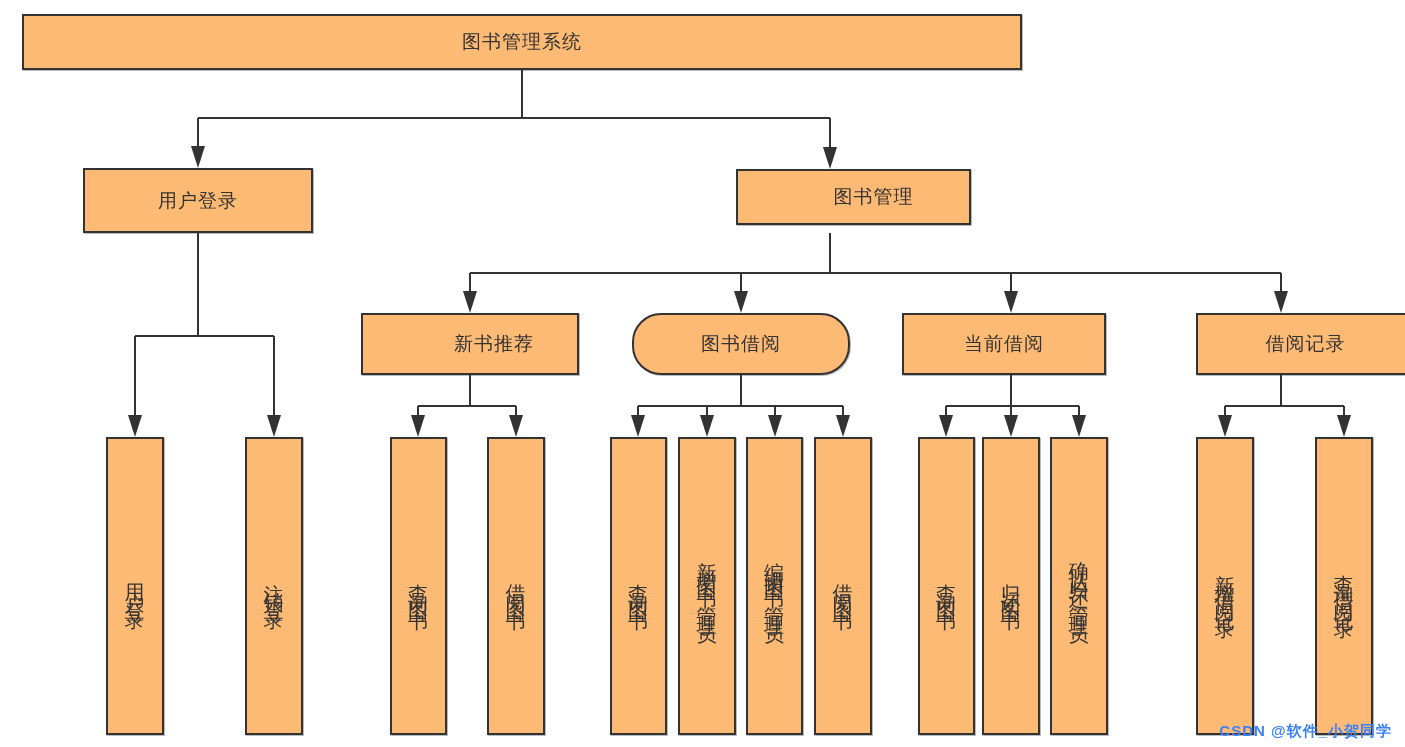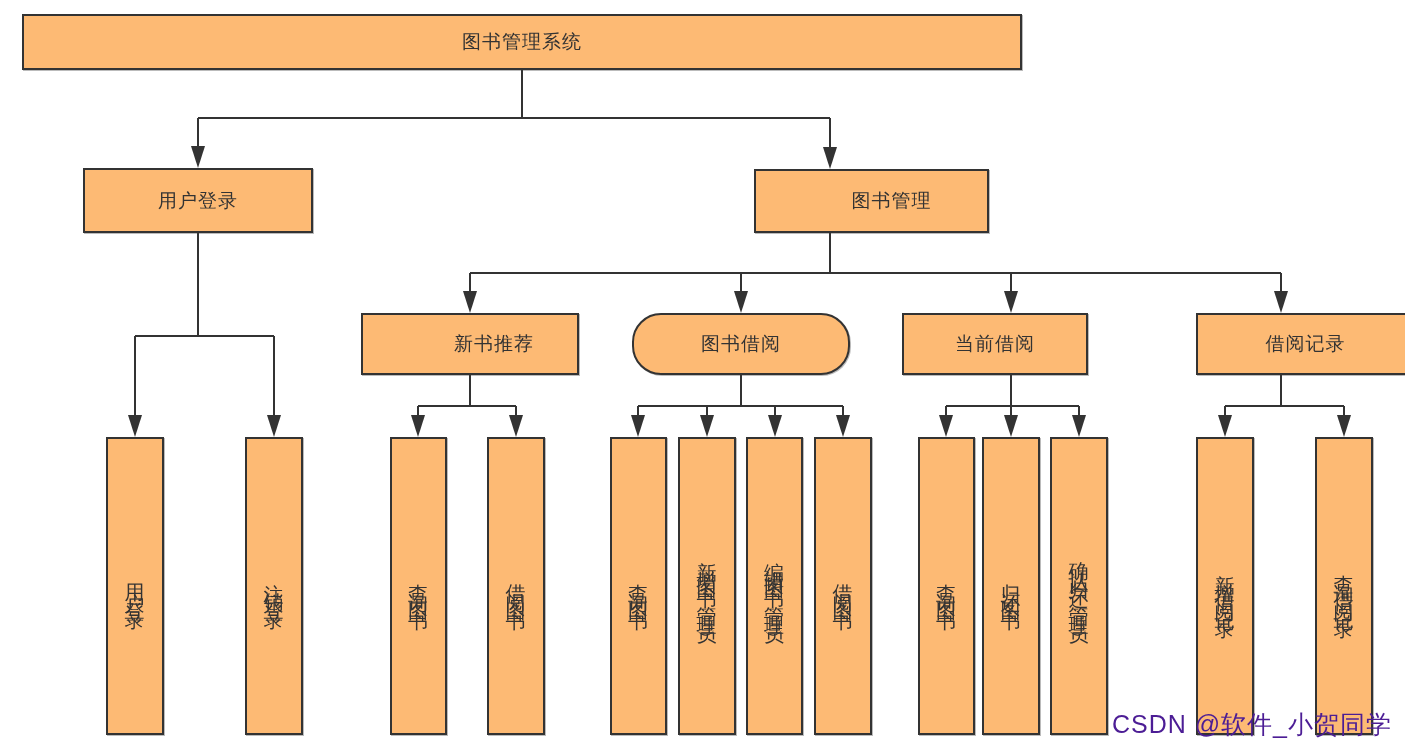--- a/index.html
+++ b/index.html
@@ -27,48 +27,49 @@
     writing-mode: vertical-rl;
     text-orientation: mixed;
     font-size: 20px;
     line-height: 1;
     letter-spacing: 9px;
     color: #333333;
   }
   
   .n-root  { left: 22px;   top: 14px;  width: 1000px; height: 56px; }
   .n-login { left: 83px;   top: 168px; width: 230px;  height: 65px; }
-  .n-mgmt  { left: 754px;  top: 169px; width: 235px;  height: 64px; padding-left: 40px; }
+  .n-mgmt  { left: 736px;  top: 169px; width: 235px;  height: 56px; padding-left: 40px; }
   .n-l3a   { left: 361px;  top: 313px; width: 218px;  height: 62px; padding-left: 48px; }
   .n-l3b   { left: 632px;  top: 313px; width: 218px;  height: 62px; border-radius: 29px; }
-  .n-l3c   { left: 902px;  top: 313px; width: 186px;  height: 62px; }
+  .n-l3c   { left: 902px;  top: 313px; width: 204px;  height: 62px; }
   .n-l3d   { left: 1172px; top: 313px; width: 219px;  height: 62px; margin-left: 24px; }
   
   .leaf { top: 437px; height: 298px; }
   .lf1  { left: 106px;  width: 58px; }
   .lf2  { left: 245px;  width: 58px; }
   .lf3  { left: 390px;  width: 57px; }
   .lf4  { left: 487px;  width: 58px; }
   .lf5  { left: 610px;  width: 57px; }
   .lf6  { left: 678px;  width: 58px; }
   .lf7  { left: 746px;  width: 57px; }
   .lf8  { left: 814px;  width: 58px; }
   .lf9  { left: 918px;  width: 57px; }
   .lf10 { left: 982px;  width: 58px; }
   .lf11 { left: 1050px; width: 58px; }
   .lf12 { left: 1196px; width: 58px; }
   .lf13 { left: 1315px; width: 58px; }
   .watermark {
     position: absolute;
     right: 13px; bottom: 6px;
-    font-size: 25px;
-    color: #4c1d95;
+    font-size: 15px;
+    color: #3b82f6;
     z-index: 5;
     letter-spacing: 1px;
     white-space: nowrap;
+    font-weight: bold;
   }
 </style>
 </head>
 <body>
 
 <div id="stage">
 
   <svg id="wires" width="1405" height="747" viewBox="0 0 1405 747" fill="#333333" stroke="#333333" stroke-width="2">
 
     <path d="M522 70 V118"></path>

